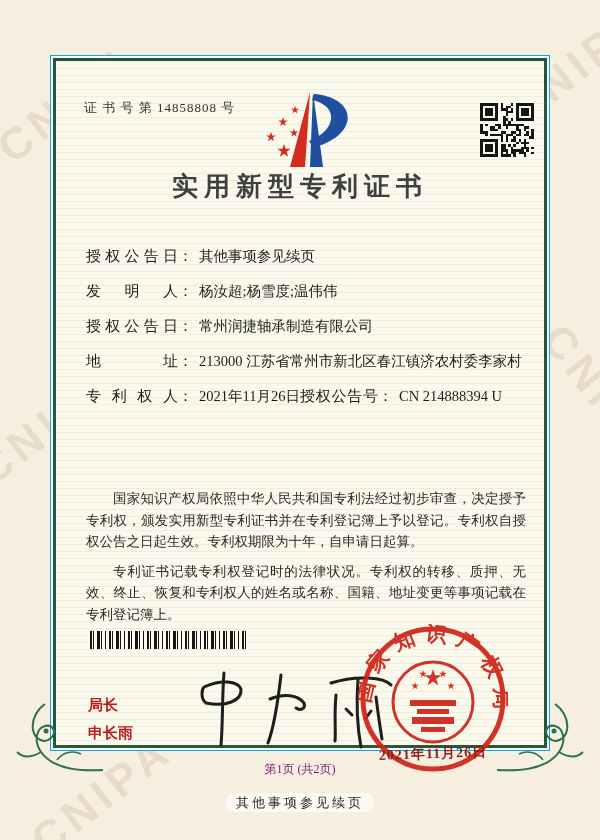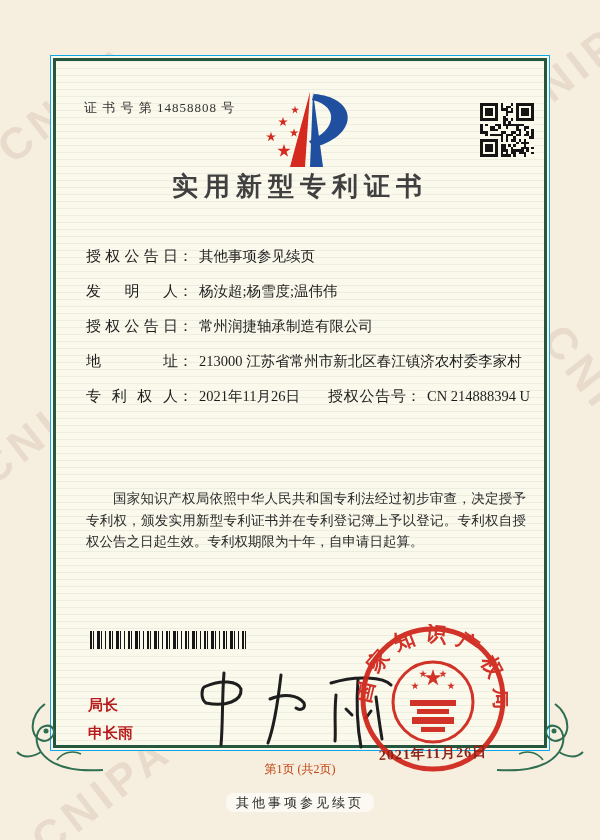--- a/index.html
+++ b/index.html
@@ -39,21 +39,21 @@
     font-size:26px;font-weight:700;letter-spacing:6px;color:#404040;
   }
   .fields{position:absolute;left:30px;top:186px;width:440px;}
   .row{height:35px;font-size:15px;white-space:nowrap;}
   .lbl{
     display:inline-block;width:92px;vertical-align:bottom;
     text-align:justify;text-align-last:justify;color:#1d1d1d;
   }
   .colon{margin-right:6px;color:#1d1d1d;}
   .val{font-size:14.5px;color:#1d1d1d;}
-  .pair2{display:inline-block;margin-left:28px;}
+  .pair2{display:inline-block;}
   .pair2 .lbl{width:78px;}
   .paras{
     position:absolute;left:30px;top:427px;width:440px;
     font-size:13.5px;line-height:21.5px;color:#2a2a2a;text-align:justify;
   }
   .paras p{margin:0 0 8px 0;text-indent:2em;}
   .barcode{
     position:absolute;left:34px;top:570px;width:156px;height:18px;
     background:repeating-linear-gradient(90deg,
       #161616 0 2px,#fbf8ec 2px 3px,#161616 3px 4px,#fbf8ec 4px 7px,
@@ -65,21 +65,21 @@
     font-family:"Liberation Sans","DejaVu Sans",sans-serif;
     font-weight:700;font-size:15px;color:#b91c1c;line-height:28px;
   }
   .sig{position:absolute;left:130px;top:600px;width:220px;height:92px;}
   .seal{position:absolute;left:302px;top:563px;width:150px;height:150px;opacity:.92;}
   .seal-date{
     position:absolute;left:292px;top:684px;width:170px;text-align:center;
     font-size:14px;font-weight:700;color:#8d2015;transform:rotate(-2deg);
     letter-spacing:1px;
   }
-  .pageno{position:absolute;left:0;top:700px;width:100%;text-align:center;font-size:12px;color:#c2410c;}
+  .pageno{position:absolute;left:0;top:700px;width:100%;text-align:center;font-size:12px;color:#701a75;}
   .corner{position:absolute;width:96px;height:78px;}
   .corner.left{left:-40px;bottom:-28px;}
   .corner.right{right:-40px;bottom:-28px;transform:scaleX(-1);}
   .note{
     position:absolute;left:0;top:794px;width:100%;text-align:center;
     font-size:13px;letter-spacing:3px;color:#2a2a2a;
   }
   .note span{background:rgba(255,255,252,.6);padding:2px 10px;border-radius:8px;}
 </style>
 </head>
@@ -266,20 +266,21 @@
         <div class="row">
           <span class="lbl">地址</span><span class="colon">：</span><span class="val">213000 江苏省常州市新北区春江镇济农村委李家村</span>
         </div>
         <div class="row">
           <span class="lbl">专利权人</span><span class="colon">：</span><span class="val">2021年11月26日</span><span class="pair2"><span class="lbl">授权公告号</span><span class="colon">：</span><span class="val">CN 214888394 U</span></span>
         </div>
       </div>
 
       <div class="paras">
         <p>国家知识产权局依照中华人民共和国专利法经过初步审查，决定授予专利权，颁发实用新型专利证书并在专利登记簿上予以登记。专利权自授权公告之日起生效。专利权期限为十年，自申请日起算。</p>
+        <p>专利证书记载专利权登记时的法律状况。专利权的转移、质押、无效、终止、恢复和专利权人的姓名或名称、国籍、地址变更等事项记载在专利登记簿上。</p>
       </div>
 
       <div class="barcode"></div>
 
       <div class="officer">
         <div>局长</div>
         <div>申长雨</div>
       </div>
 
       <svg class="sig" viewBox="0 0 220 92" fill="none" stroke="#1e1e1e" stroke-width="3" stroke-linecap="round">

